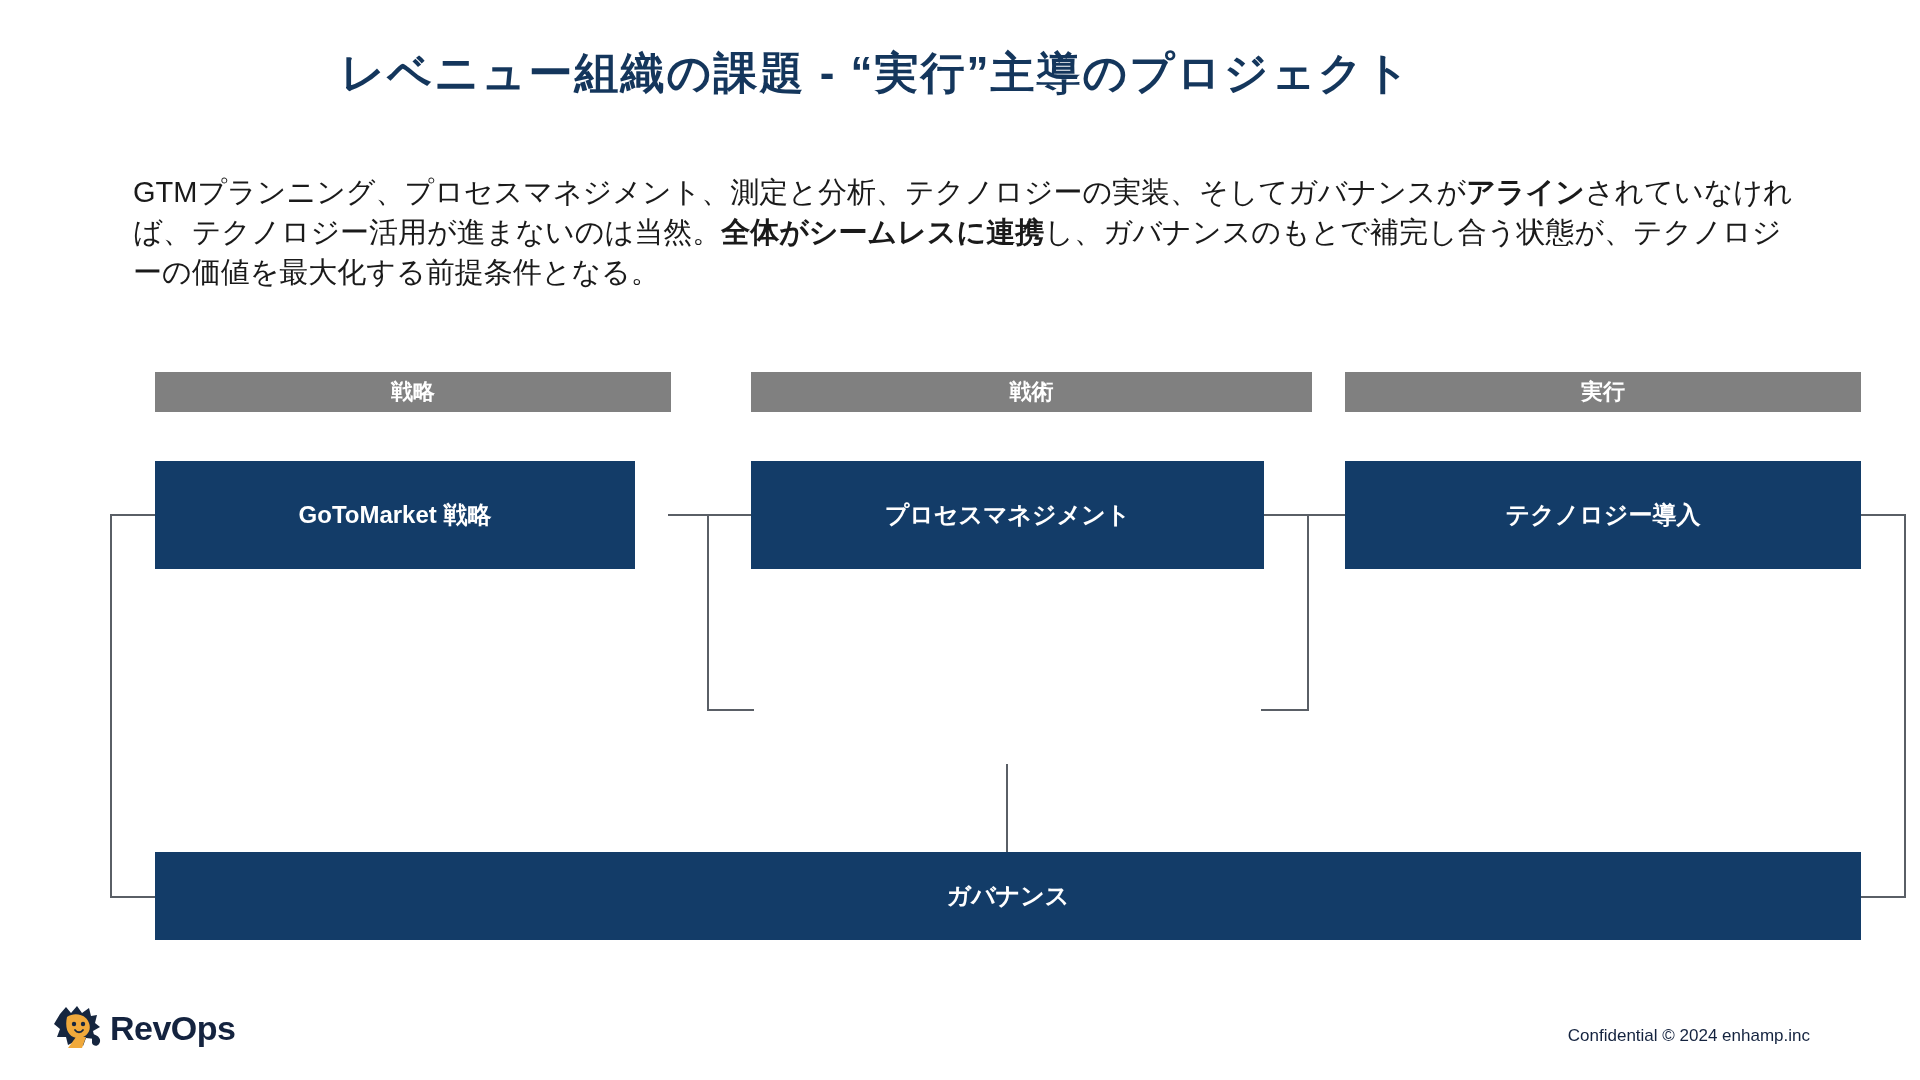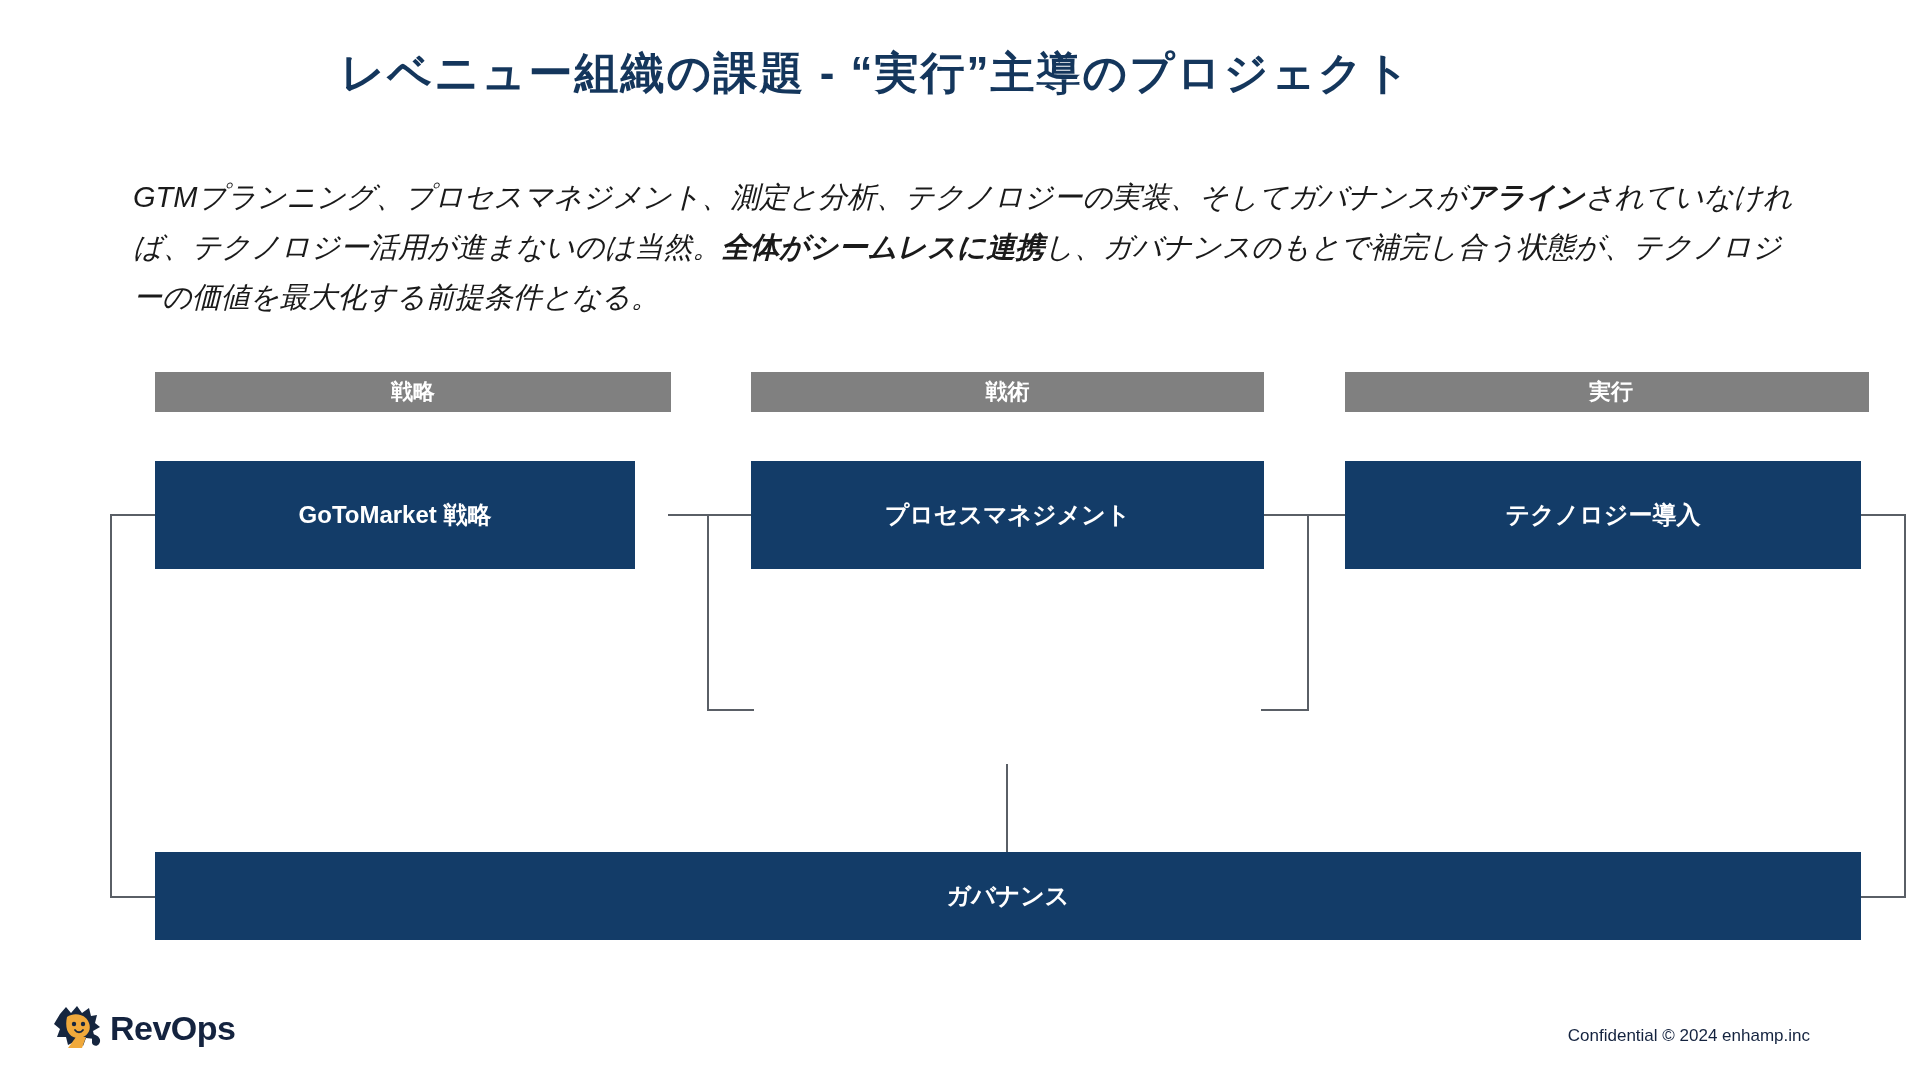--- a/index.html
+++ b/index.html
@@ -30,23 +30,22 @@
     white-space: nowrap;
   }
 
   
   .body-copy {
     position: absolute;
     top: 172px;
     left: 133px;
     width: 1660px;
     font-size: 29px;
-    line-height: 50px;
+    line-height: 40px;
     color: #1a1a1a;
-    font-style: italic;
   }
   .body-copy b { font-weight: 700; }
 
   
   .diagram {
     position: absolute;
     top: 372px;
     left: 0;
     width: 1920px;
     height: 570px;
@@ -57,22 +56,22 @@
     height: 40px;
     background: #808080;
     color: #ffffff;
     font-size: 22px;
     font-weight: 700;
     display: flex;
     align-items: center;
     justify-content: center;
   }
   .hdr-strategy { left: 155px;  top: 0; width: 516px; }
-  .hdr-tactics  { left: 751px;  top: 0; width: 513px; }
-  .hdr-exec     { left: 1345px; top: 0; width: 516px; padding-left: 8px; }
+  .hdr-tactics  { left: 751px;  top: 0; width: 561px; }
+  .hdr-exec     { left: 1345px; top: 0; width: 516px; }
 
   .node {
     position: absolute;
     background: #133c68;
     color: #ffffff;
     font-size: 24px;
     font-weight: 700;
     display: flex;
     align-items: center;
     justify-content: center;

